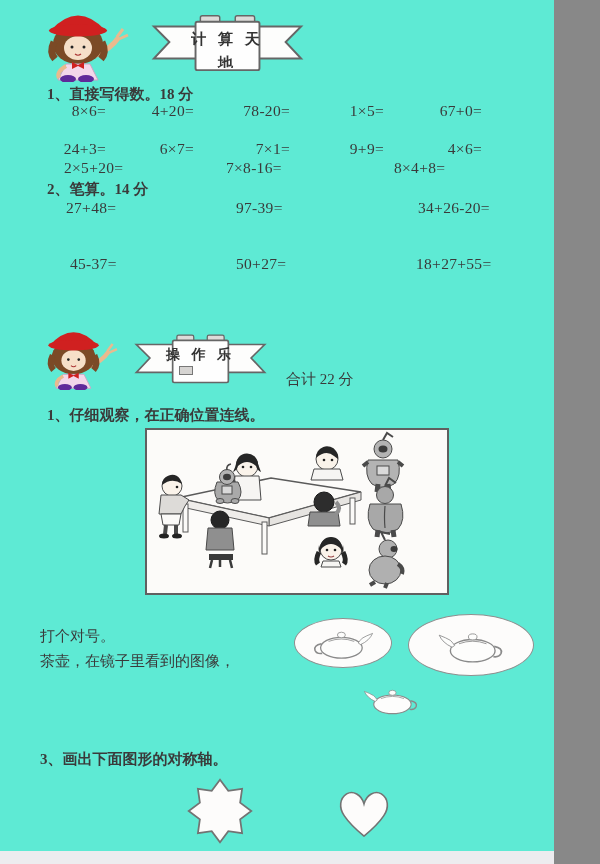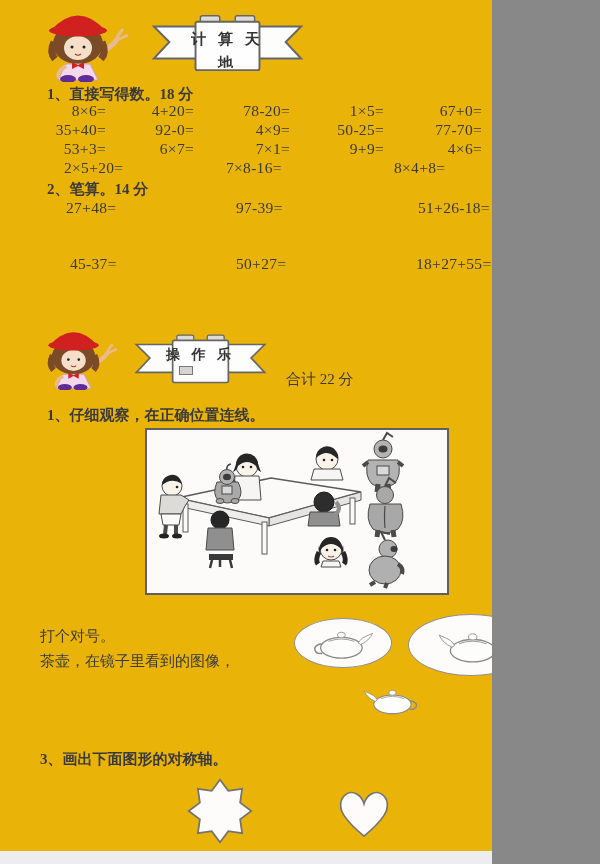--- a/index.html
+++ b/index.html
@@ -1,16 +1,16 @@
 <!DOCTYPE html>
 <html><head>
 <meta charset="utf-8">
 <style>
   html,body{margin:0;padding:0;background:#888;}
-  .page{position:relative;width:492px;height:864px;background:#eab308;
+  .page{position:relative;width:554px;height:864px;background:#5eead4;
         font-family:"Liberation Serif","DejaVu Serif",serif;color:#3a3a3a;overflow:hidden;}
   .abs{position:absolute;}
   .sec-title{font-size:15px;font-weight:bold;white-space:nowrap;}
   .math{font-size:15.5px;white-space:nowrap;letter-spacing:.3px;}
   .row5{display:flex;align-items:flex-end;}
   .row5 span{display:inline-block;text-align:right;}
   .c1{width:66px}.c2{width:88px}.c3{width:96px}.c4{width:94px}.c5{width:98px}
   .banner-wrap{position:absolute;}
   .banner-line{position:absolute;width:100%;text-align:center;font-weight:bold;
                color:#333;font-size:15px;letter-spacing:4px;}
@@ -59,42 +59,35 @@
 
   <div class="abs sec-title" style="left:47px;top:85px">1、直接写得数。18 分</div>
 
   <div class="abs math row5" style="left:40px;top:102px">
     <span class="c1">8×6=</span>
     <span class="c2">4+20=</span>
     <span class="c3">78-20=</span>
     <span class="c4">1×5=</span>
     <span class="c5">67+0=</span>
   </div>
-  <div class="abs math row5" style="left:40px;top:121px">
-    <span class="c1">35+40=</span>
-    <span class="c2">92-0=</span>
-    <span class="c3">4×9=</span>
-    <span class="c4">50-25=</span>
-    <span class="c5">77-70=</span>
-  </div>
   <div class="abs math row5" style="left:40px;top:140px">
-    <span class="c1">53+3=</span>
+    <span class="c1">24+3=</span>
     <span class="c2">6×7=</span>
     <span class="c3">7×1=</span>
     <span class="c4">9+9=</span>
     <span class="c5">4×6=</span>
   </div>
   <span class="abs math" style="left:64px;top:159px">2×5+20=</span>
   <span class="abs math" style="left:226px;top:159px">7×8-16=</span>
   <span class="abs math" style="left:394px;top:159px">8×4+8=</span>
 
   <div class="abs sec-title" style="left:47px;top:180px">2、笔算。14 分</div>
   <span class="abs math" style="left:66px;top:199px">27+48=</span>
   <span class="abs math" style="left:236px;top:199px">97-39=</span>
-  <span class="abs math" style="left:418px;top:199px">51+26-18=</span>
+  <span class="abs math" style="left:418px;top:199px">34+26-20=</span>
   <span class="abs math" style="left:70px;top:255px">45-37=</span>
   <span class="abs math" style="left:236px;top:255px">50+27=</span>
   <span class="abs math" style="left:416px;top:255px">18+27+55=</span>
 
   <svg class="abs" style="left:28px;top:324px" width="105" height="66" viewBox="0 0 120 76">
     <path d="M68,50 Q84,44 93,31" stroke="#e9ba8e" stroke-width="5" fill="none"></path>
     <path d="M91,31 l6,-8 M93,33 l9,-4" stroke="#e9ba8e" stroke-width="3" fill="none"></path>
     <ellipse cx="52" cy="38" rx="25" ry="20" fill="#7b4a26"></ellipse>
     <path d="M28,36 q-5,10 1,17" stroke="#7b4a26" stroke-width="7" fill="none"></path>
     <path d="M76,36 q5,10 -1,17" stroke="#7b4a26" stroke-width="7" fill="none"></path>

